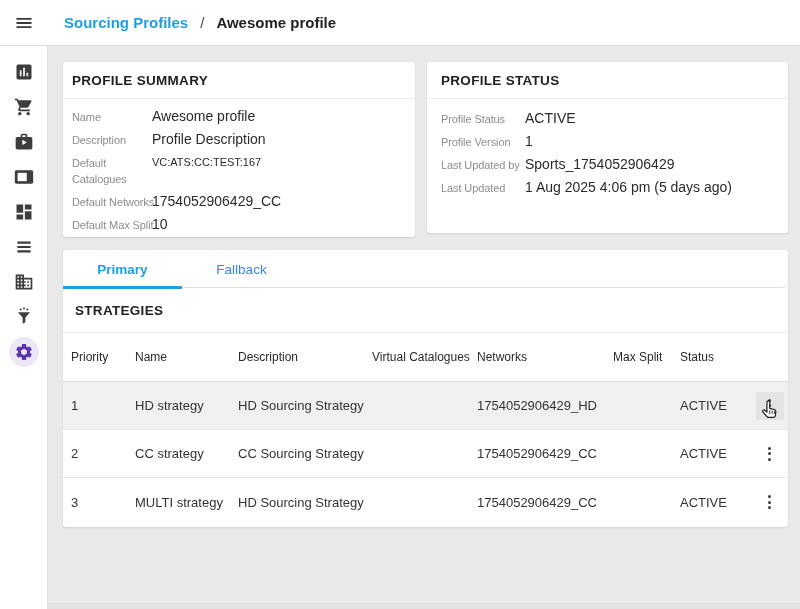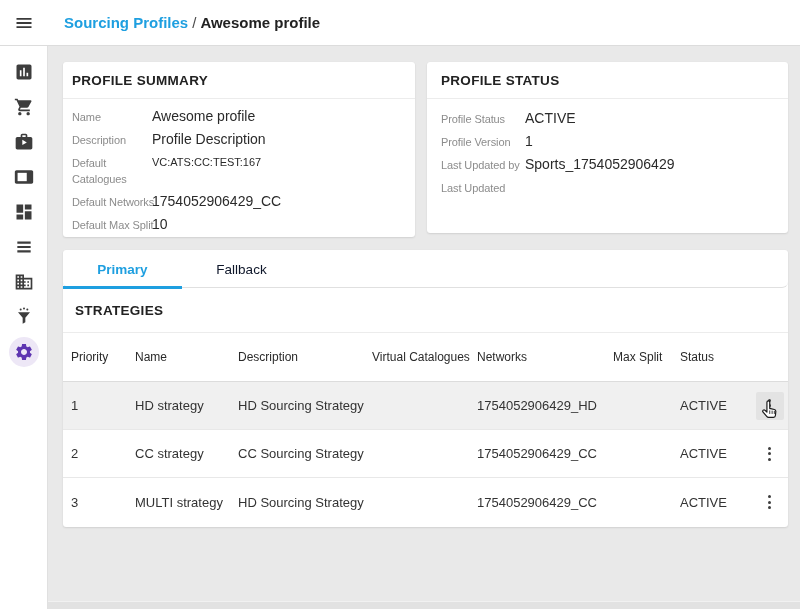--- a/index.html
+++ b/index.html
@@ -3,21 +3,21 @@
 <meta charset="utf-8">
 <style>
   html,body{margin:0;padding:0;}
   body{font-family:"Liberation Sans","DejaVu Sans",sans-serif;-webkit-font-smoothing:antialiased;}
   .stage{position:relative;width:800px;height:609px;background:#e9e9e9;overflow:hidden;}
 
   
   .topbar{position:absolute;left:0;top:0;width:800px;height:46px;background:#fff;border-bottom:1px solid #dcdcdc;box-sizing:border-box;z-index:5;display:flex;align-items:center;}
   .menu-btn{width:48px;height:46px;display:flex;align-items:center;justify-content:center;cursor:pointer;background:none;border:none;padding:0;}
   .menu-btn svg{display:block;color:#3a3a3a;}
-  .breadcrumb{margin-left:16px;font-size:15px;display:flex;align-items:center;gap:4px;}
+  .breadcrumb{margin-left:16px;font-size:15px;display:flex;align-items:center;gap:12px;}
   .bc-link{color:#1e9fe0;font-weight:700;cursor:pointer;}
   .bc-sep{color:#4a4a4a;font-weight:400;}
   .bc-current{color:#222;font-weight:700;}
 
   
   .sidebar{position:absolute;left:0;top:46px;width:48px;height:563px;background:#fff;border-right:1px solid #e0e0e0;box-sizing:border-box;z-index:4;display:flex;flex-direction:column;align-items:center;padding-top:8px;}
   .side-item{width:48px;height:35px;display:flex;align-items:center;justify-content:center;cursor:pointer;}
   .side-item svg{display:block;color:#3d3d3d;}
   .side-item.active .icon-ring{width:30px;height:30px;border-radius:50%;background:#ede7f6;display:flex;align-items:center;justify-content:center;}
   .side-item.active svg{color:#5e35b1;}
@@ -34,21 +34,21 @@
   .prow{display:grid;align-items:start;margin-bottom:5px;}
   #card-summary .prow{grid-template-columns:80px 1fr;}
   #card-status .prow{grid-template-columns:84px 1fr;}
   .plabel{font-size:11px;letter-spacing:-.1px;color:#8c8c8c;line-height:16px;padding-top:2px;}
   .plabel.nowrap{white-space:nowrap;}
   .pvalue{font-size:14px;color:#2a2a2a;line-height:18px;white-space:nowrap;}
 
   
   #card-strategies{left:63px;top:250px;width:725px;height:277px;}
   .tabbar{height:38px;border-bottom:1px solid #e0e0e0;box-sizing:border-box;display:flex;border-radius:6px;}
-  .tab{position:relative;width:119px;height:38px;display:flex;align-items:center;justify-content:center;font-size:13.5px;color:#0f172a;cursor:pointer;}
+  .tab{position:relative;width:119px;height:38px;display:flex;align-items:center;justify-content:center;font-size:13.5px;color:#3b82f6;cursor:pointer;}
   .tab.active{color:#1e9fe0;font-weight:700;}
   .tab.active::after{content:"";position:absolute;left:0;right:0;bottom:-1px;height:3px;background:#1e9fe0;}
   .section-title{height:45px;line-height:45px;padding-left:12px;font-size:13.5px;font-weight:700;color:#222;letter-spacing:.3px;border-bottom:1px solid #ececec;box-sizing:border-box;}
   .tgrid{display:grid;grid-template-columns:64px 103px 134px 105px 136px 67px 71px 1fr;padding-left:8px;align-items:center;box-sizing:border-box;}
   .thead{height:49px;border-bottom:1px solid #dcdcdc;}
   .thead .th{font-size:12px;font-weight:400;color:#2a2a2a;}
   .trow{height:48px;border-bottom:1px solid #e8e8e8;}
   .trow:last-child{border-bottom:none;}
   .trow .td{font-size:13px;color:#333;white-space:nowrap;}
   .trow.hovered{background:#f0f0f0;}
@@ -190,20 +190,21 @@
       <div class="prow">
         <span class="plabel nowrap">Profile Version</span>
         <span class="pvalue">1</span>
       </div>
       <div class="prow">
         <span class="plabel nowrap">Last Updated by</span>
         <span class="pvalue">Sports_1754052906429</span>
       </div>
       <div class="prow">
         <span class="plabel nowrap">Last Updated</span>
+        <span class="pvalue">1 Aug 2025 4:06 pm (5 days ago)</span>
       </div>
     </div>
   </div>
 
   <div class="card" id="card-strategies">
     <div class="tabbar">
       <div class="tab active">Primary</div>
       <div class="tab">Fallback</div>
     </div>
     <div class="section-title">STRATEGIES</div>

